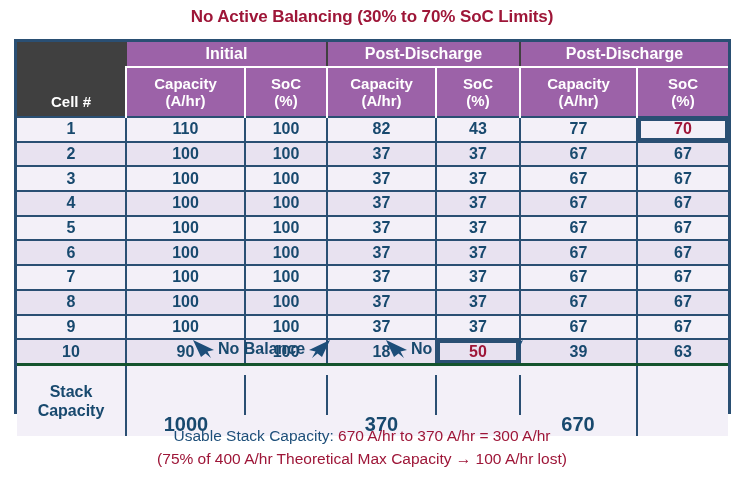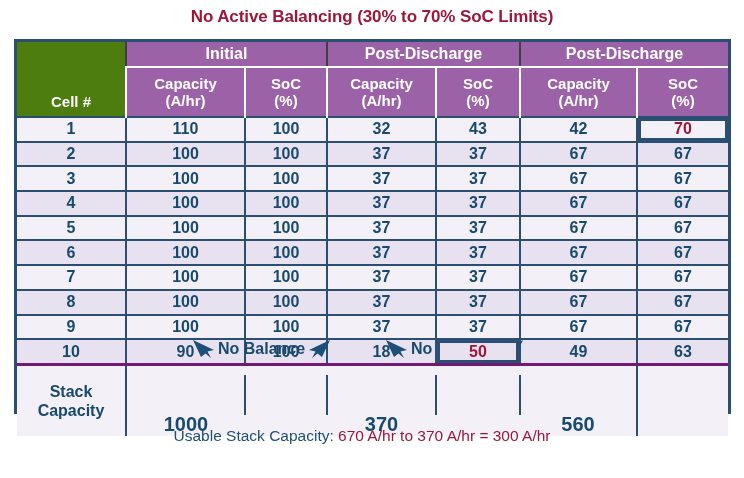--- a/index.html
+++ b/index.html
@@ -80,21 +80,21 @@
     line-height: 22px;
   }
   .hdr-sub {
     height: 48px;
     font-size: 15px;
     font-weight: bold;
     border-left: 2px solid #ffffff;
     line-height: 17px;
   }
   .hdr-cellno {
-    background: #4d7c0f;
+    background: #404040;
     color: #ffffff;
     font-size: 15px;
     font-weight: bold;
     vertical-align: bottom !important;
     padding-bottom: 6px !important;
   }
   .hdr-line2 { display: block; }
 
   
   tr.data-row td {
@@ -110,21 +110,21 @@
 
   td.highlight {
     position: relative;
     color: #9e1638 !important;
     box-shadow: inset 0 0 0 3px #2a4f73;
     z-index: 3;
   }
 
   
   tr.stack-row td {
-    border-top: 3px solid #701a75;
+    border-top: 3px solid #14532d;
     background: #f3f0f8;
     height: 70px;
     vertical-align: bottom;
   }
   td.stack-label {
     font-size: 16px;
     color: #18496e;
     line-height: 19px;
     vertical-align: middle !important;
     border-right: 2px solid #2a4f73;
@@ -233,23 +233,23 @@
             <span class="hdr-line2">SoC</span>
             <span class="hdr-line2">(%)</span>
           </th>
         </tr>
       </thead>
       <tbody>
         <tr class="data-row odd">
           <td class="first-col">1</td>
           <td>110</td>
           <td>100</td>
-          <td>32</td>
+          <td>82</td>
           <td>43</td>
-          <td>42</td>
+          <td>77</td>
           <td class="highlight">70</td>
         </tr>
         <tr class="data-row even">
           <td class="first-col">2</td>
           <td>100</td>
           <td>100</td>
           <td>37</td>
           <td>37</td>
           <td>67</td>
           <td>67</td>
@@ -316,34 +316,34 @@
           <td>37</td>
           <td>67</td>
           <td>67</td>
         </tr>
         <tr class="data-row even">
           <td class="first-col">10</td>
           <td>90</td>
           <td>100</td>
           <td>18</td>
           <td class="highlight">50</td>
-          <td>49</td>
+          <td>39</td>
           <td>63</td>
         </tr>
 
         <tr class="stack-row">
           <td class="stack-label">
             <span class="hdr-line2">Stack</span>
             <span class="hdr-line2">Capacity</span>
           </td>
           <td class="stack-val plain">1000</td>
           <td class="stack-val plain"></td>
           <td class="stack-val plain">370</td>
           <td class="stack-val plain"></td>
-          <td class="stack-val plain">560</td>
+          <td class="stack-val plain">670</td>
           <td class="stack-val stack-div"></td>
         </tr>
       </tbody>
     </table>
 
     <div class="stub" style="left:227px; top:333px; height:40px;"></div>
     <div class="stub" style="left:309px; top:333px; height:40px;"></div>
     <div class="stub" style="left:418px; top:333px; height:40px;"></div>
     <div class="stub" style="left:502px; top:333px; height:40px;"></div>
 
@@ -377,15 +377,18 @@
         </span>
       </div>
 
     </div>
   </div>
 
   <div class="footer">
     <div>
       <span class="f-blue">Usable Stack Capacity: </span><span class="f-red">670 A/hr to 370 A/hr = 300 A/hr</span>
     </div>
+    <div>
+      <span class="f-red">(75% of 400 A/hr Theoretical Max Capacity → 100 A/hr lost)</span>
+    </div>
   </div>
 
 </div>
 
 </body></html>

